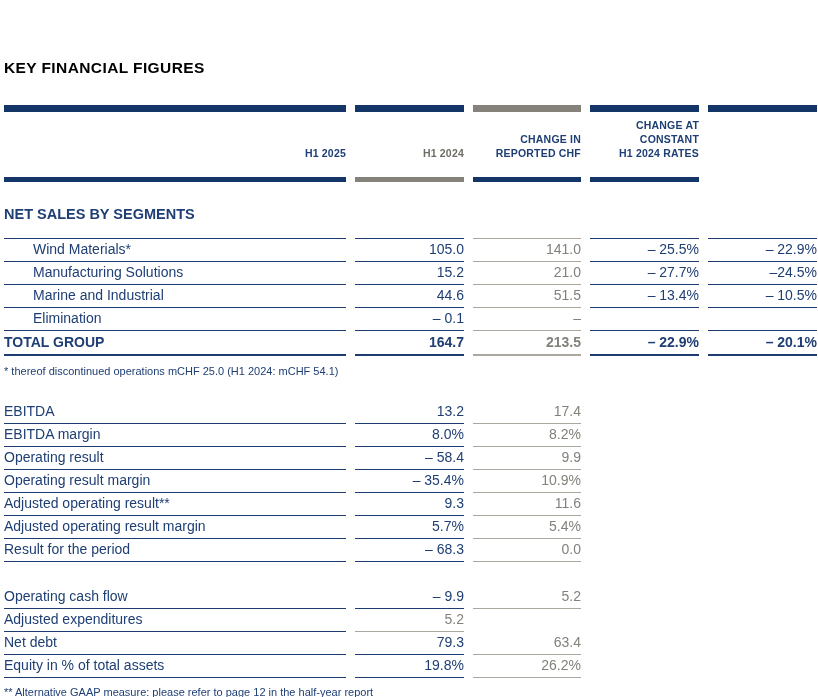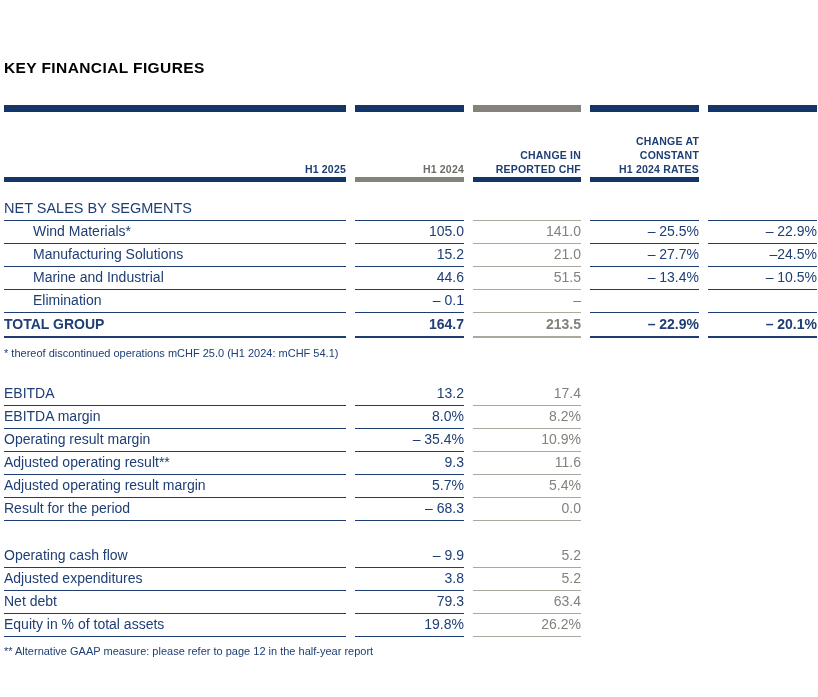--- a/index.html
+++ b/index.html
@@ -34,36 +34,37 @@
   }
 
   
   .topbars{ margin-top:28px; }
   .topbars .bar{ height:7px; background:var(--navy-bar); }
   .topbars .bar.gray{ background:var(--gray-bar); }
 
   
   .header-row{ align-items:end; }
   .header-cell{
-    padding-bottom:0;
+    padding-bottom:16px;
     border-bottom:5px solid var(--navy-bar);
     font-size:10.5px; font-weight:bold; line-height:1.32;
     letter-spacing:0.2px;
     min-height:70px;
     display:flex; flex-direction:column; justify-content:flex-end;
   }
   .header-cell.right{ text-align:right; }
   .header-cell.graycol{ border-bottom-color:var(--gray-bar); color:var(--gray-head); }
 
   
   .section-title-row{ align-items:end; }
   .section-title-row .cell{
-    height:39px; display:flex; align-items:flex-end;
-    padding-bottom:4px;
+    height:57px; display:flex; align-items:flex-end;
+    padding-bottom:16px;
     border-bottom:1.4px solid var(--navy-line);
+    font-weight:bold;
   }
   .section-title-row .cell.c3{ border-bottom-color:var(--gray-line); }
   .section-title{ font-size:14.5px; }
 
   
   .row .cell{
     height:23px; display:flex; align-items:flex-end;
     padding-bottom:4px;
     font-size:14px;
     border-bottom:1.4px solid var(--navy-line);
@@ -175,20 +176,25 @@
     <div class="cell">EBITDA</div>
     <div class="cell val">13.2</div>
     <div class="cell val c3">17.4</div>
   </div>
   <div class="grid row">
     <div class="cell">EBITDA margin</div>
     <div class="cell val">8.0%</div>
     <div class="cell val c3">8.2%</div>
   </div>
   <div class="grid row">
+    <div class="cell">Operating result</div>
+    <div class="cell val">– 58.4</div>
+    <div class="cell val c3">9.9</div>
+  </div>
+  <div class="grid row">
     <div class="cell">Operating result margin</div>
     <div class="cell val">– 35.4%</div>
     <div class="cell val c3">10.9%</div>
   </div>
   <div class="grid row">
     <div class="cell">Adjusted operating result**</div>
     <div class="cell val">9.3</div>
     <div class="cell val c3">11.6</div>
   </div>
   <div class="grid row">
@@ -204,21 +210,20 @@
 
   <div class="block-gap"></div>
 
   <div class="grid row">
     <div class="cell">Operating cash flow</div>
     <div class="cell val">– 9.9</div>
     <div class="cell val c3">5.2</div>
   </div>
   <div class="grid row">
     <div class="cell">Adjusted expenditures</div>
-    <div class="cell val">3.8</div>
     <div class="cell val c3">5.2</div>
   </div>
   <div class="grid row">
     <div class="cell">Net debt</div>
     <div class="cell val">79.3</div>
     <div class="cell val c3">63.4</div>
   </div>
   <div class="grid row">
     <div class="cell">Equity in % of total assets</div>
     <div class="cell val">19.8%</div>

